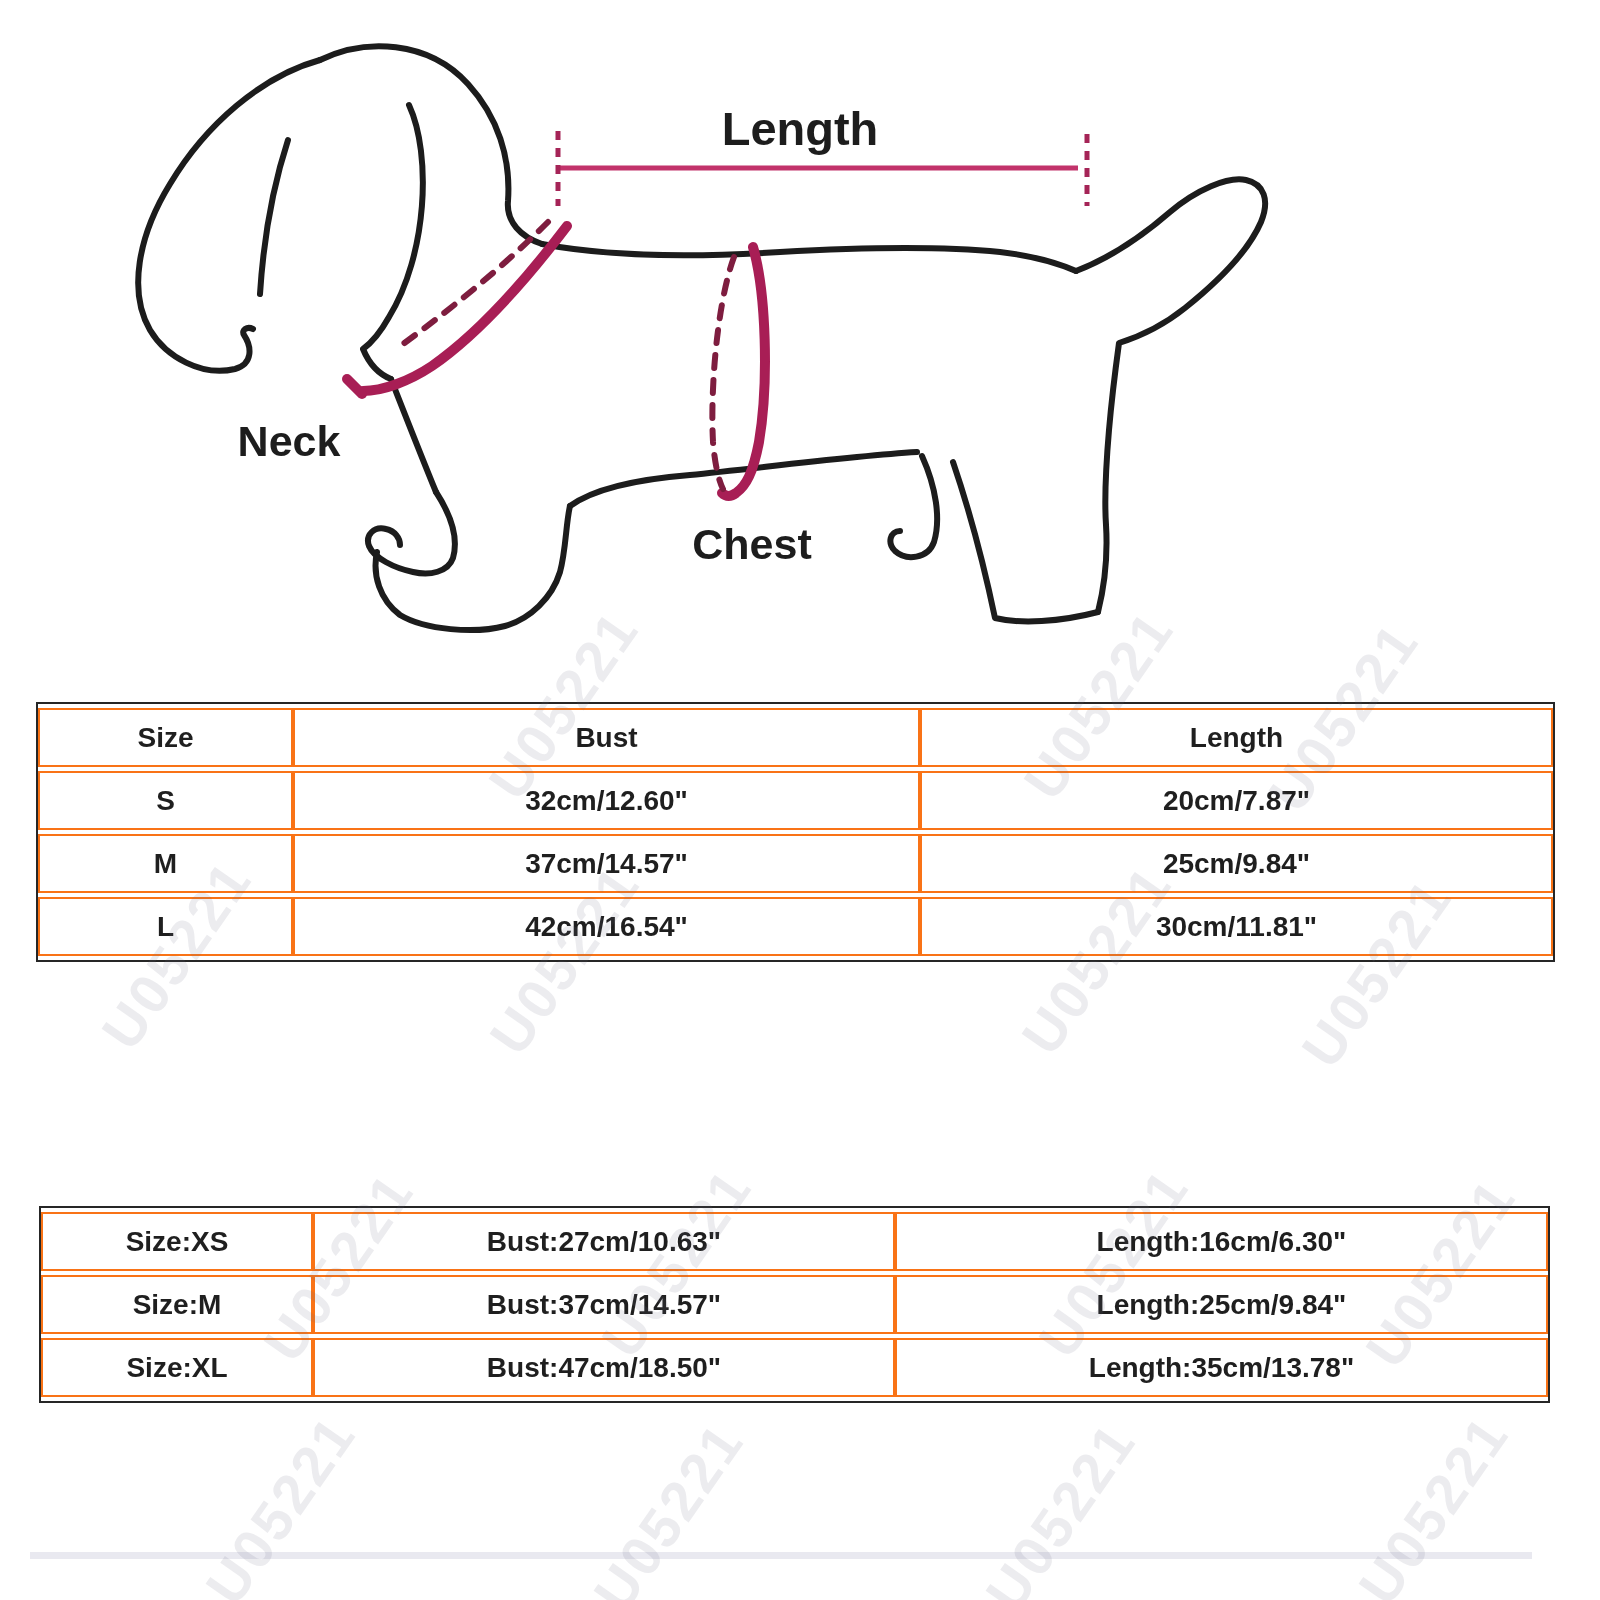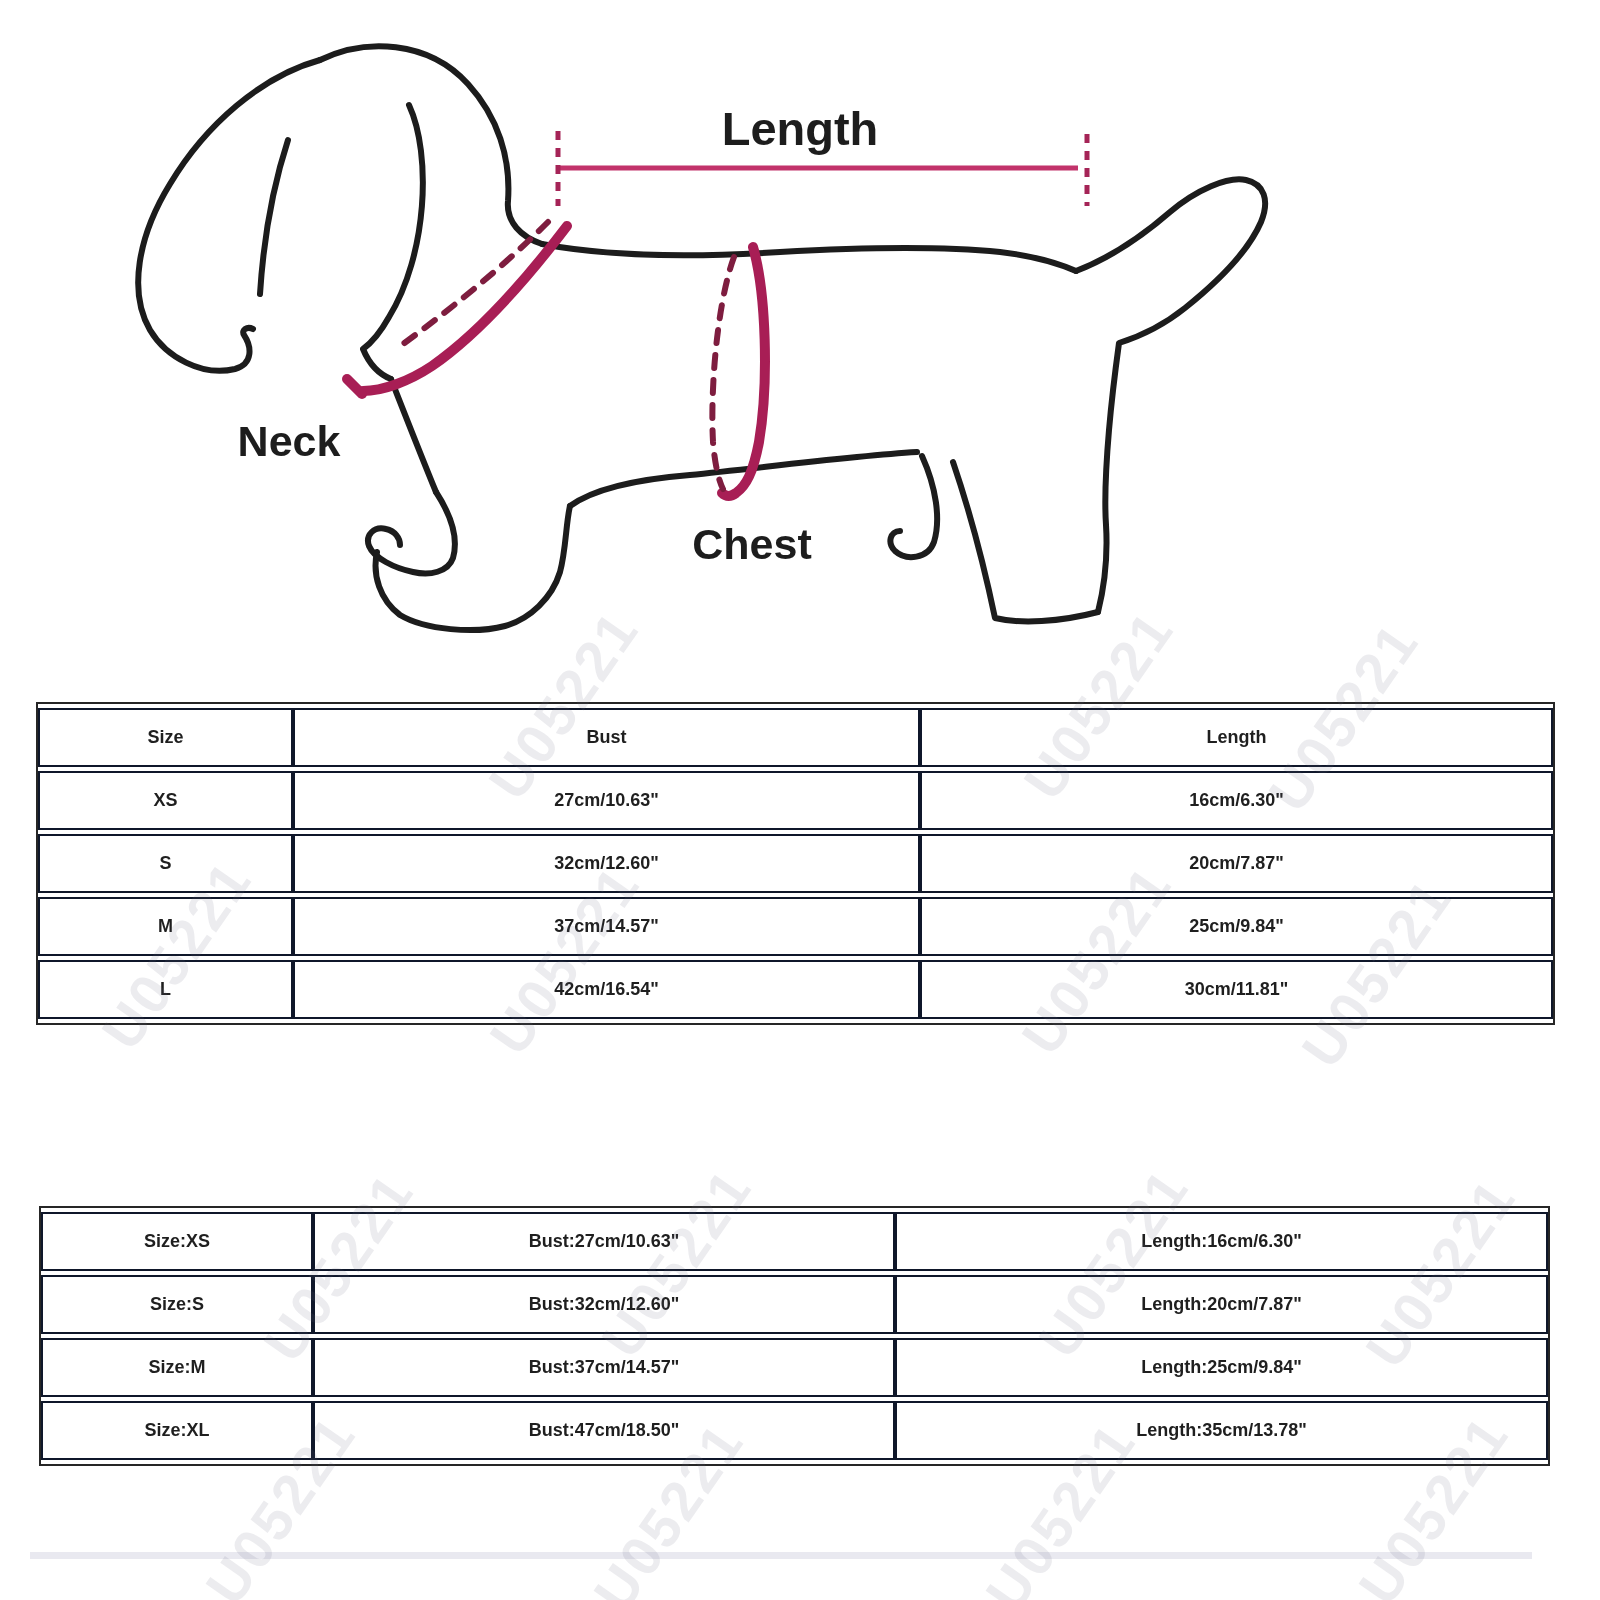--- a/index.html
+++ b/index.html
@@ -14,23 +14,23 @@
   .diagram-label { font-family:"Liberation Sans", sans-serif; font-weight:bold; }
 
   
   table.sizes-table {
     position:absolute; border-collapse:separate; border-spacing:0 4px;
     table-layout:fixed; border:2px solid #262626; background:transparent;
   }
   #size-table   { left:36px;  top:702px;  width:1515px; }
   #detail-table { left:39px;  top:1206px; width:1507px; }
   table.sizes-table th, table.sizes-table td {
-    border:2px solid #0f172a; height:55px; padding:0;
+    border:2px solid #f97316; height:55px; padding:0;
     text-align:center; vertical-align:middle;
-    font-weight:bold; font-size:18px; color:#1f1f1f;
+    font-weight:bold; font-size:28px; color:#1f1f1f;
     font-family:"Liberation Sans", sans-serif;
     overflow:hidden; white-space:nowrap;
   }
 
   
   .wm {
     position:absolute; width:220px; height:64px;
     font-size:56px; font-weight:bold; letter-spacing:3px;
     color:rgba(110,112,128,0.13);
     transform:rotate(-55deg);
@@ -86,25 +86,20 @@
         <col style="width:627px">
         <col style="width:633px">
       </colgroup>
     <tbody>
         <tr>
       <th>Size</th>
       <th>Bust</th>
       <th>Length</th>
     </tr>
     <tr>
-      <td>XS</td>
-      <td>27cm/10.63"</td>
-      <td>16cm/6.30"</td>
-    </tr>
-    <tr>
       <td>S</td>
       <td>32cm/12.60"</td>
       <td>20cm/7.87"</td>
     </tr>
     <tr>
       <td>M</td>
       <td>37cm/14.57"</td>
       <td>25cm/9.84"</td>
     </tr>
     <tr>
@@ -119,25 +114,20 @@
     <colgroup>
         <col style="width:272px">
         <col style="width:582px">
         <col style="width:653px">
       </colgroup>
     <tbody>
         <tr>
       <td>Size:XS</td>
       <td>Bust:27cm/10.63"</td>
       <td>Length:16cm/6.30"</td>
-    </tr>
-    <tr>
-      <td>Size:S</td>
-      <td>Bust:32cm/12.60"</td>
-      <td>Length:20cm/7.87"</td>
     </tr>
     <tr>
       <td>Size:M</td>
       <td>Bust:37cm/14.57"</td>
       <td>Length:25cm/9.84"</td>
     </tr>
     <tr>
       <td>Size:XL</td>
       <td>Bust:47cm/18.50"</td>
       <td>Length:35cm/13.78"</td>

